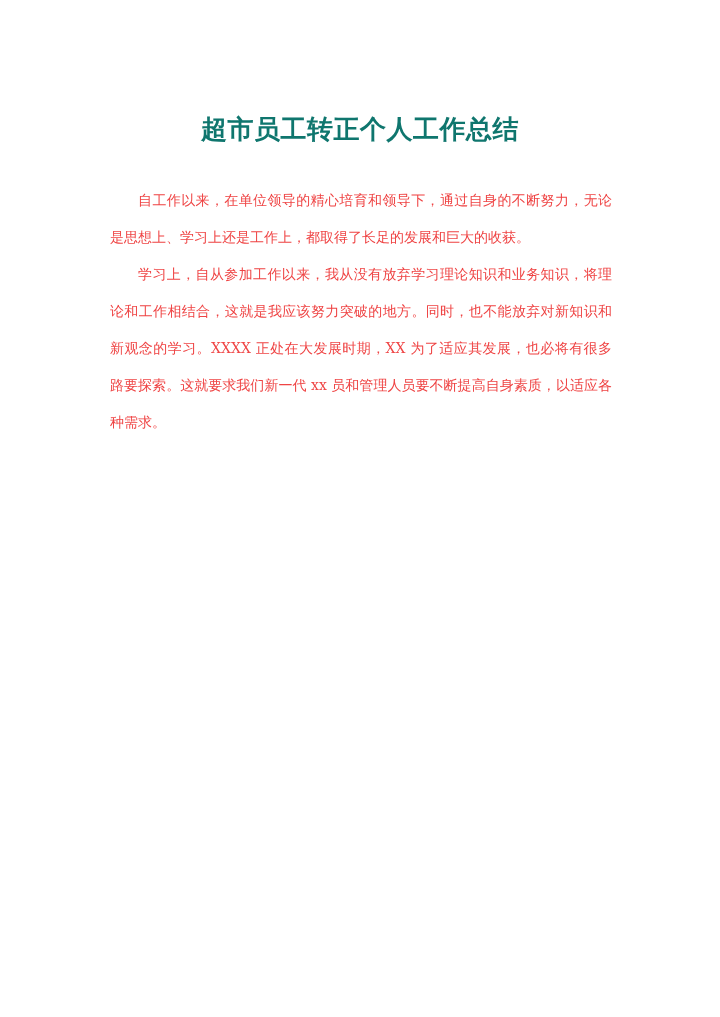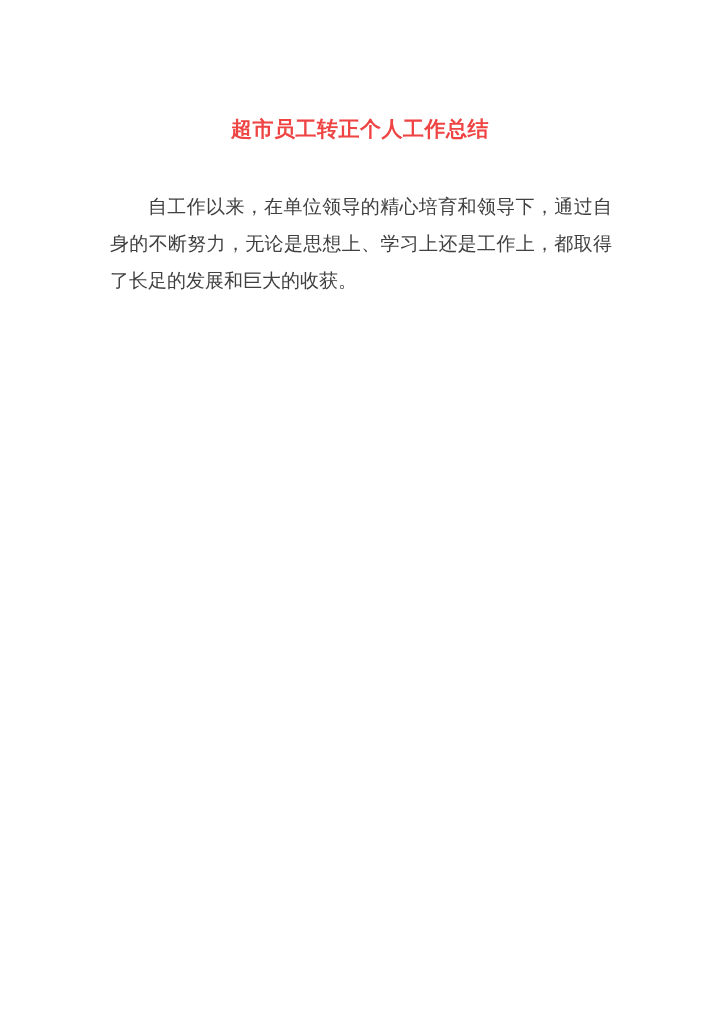--- a/index.html
+++ b/index.html
@@ -24,42 +24,43 @@
       background: #ffffff;
     }
     .title {
       position: absolute;
       left: 0;
       top: 112px;
       width: 720px;
       text-align: center;
       font-family: "DejaVu Sans", "Liberation Sans", sans-serif;
       font-weight: bold;
-      font-size: 21px;
+      font-size: 26px;
       letter-spacing: 0.5px;
-      color: #ef4444;
+      color: #0f766e;
       line-height: 34px;
     }
     .body-text {
       position: absolute;
       left: 110px;
-      top: 188px;
+      top: 182px;
       width: 502px;
-      font-size: 19px;
+      font-size: 14px;
       line-height: 37px;
-      color: #404040;
+      color: #ef4444;
     }
     .para {
       margin: 0;
       text-indent: 2em;
       text-align: justify;
       text-align-last: left;
     }
   </style>
 </head>
 <body>
 
 <div class="page">
   <div class="title">超市员工转正个人工作总结</div>
   <div class="body-text">
     <p class="para">自工作以来，在单位领导的精心培育和领导下，通过自身的不断努力，无论是思想上、学习上还是工作上，都取得了长足的发展和巨大的收获。</p>
+    <p class="para">学习上，自从参加工作以来，我从没有放弃学习理论知识和业务知识，将理论和工作相结合，这就是我应该努力突破的地方。同时，也不能放弃对新知识和新观念的学习。XXXX 正处在大发展时期，XX 为了适应其发展，也必将有很多路要探索。这就要求我们新一代 xx 员和管理人员要不断提高自身素质，以适应各种需求。</p>
   </div>
 </div>
 
 </body></html>

